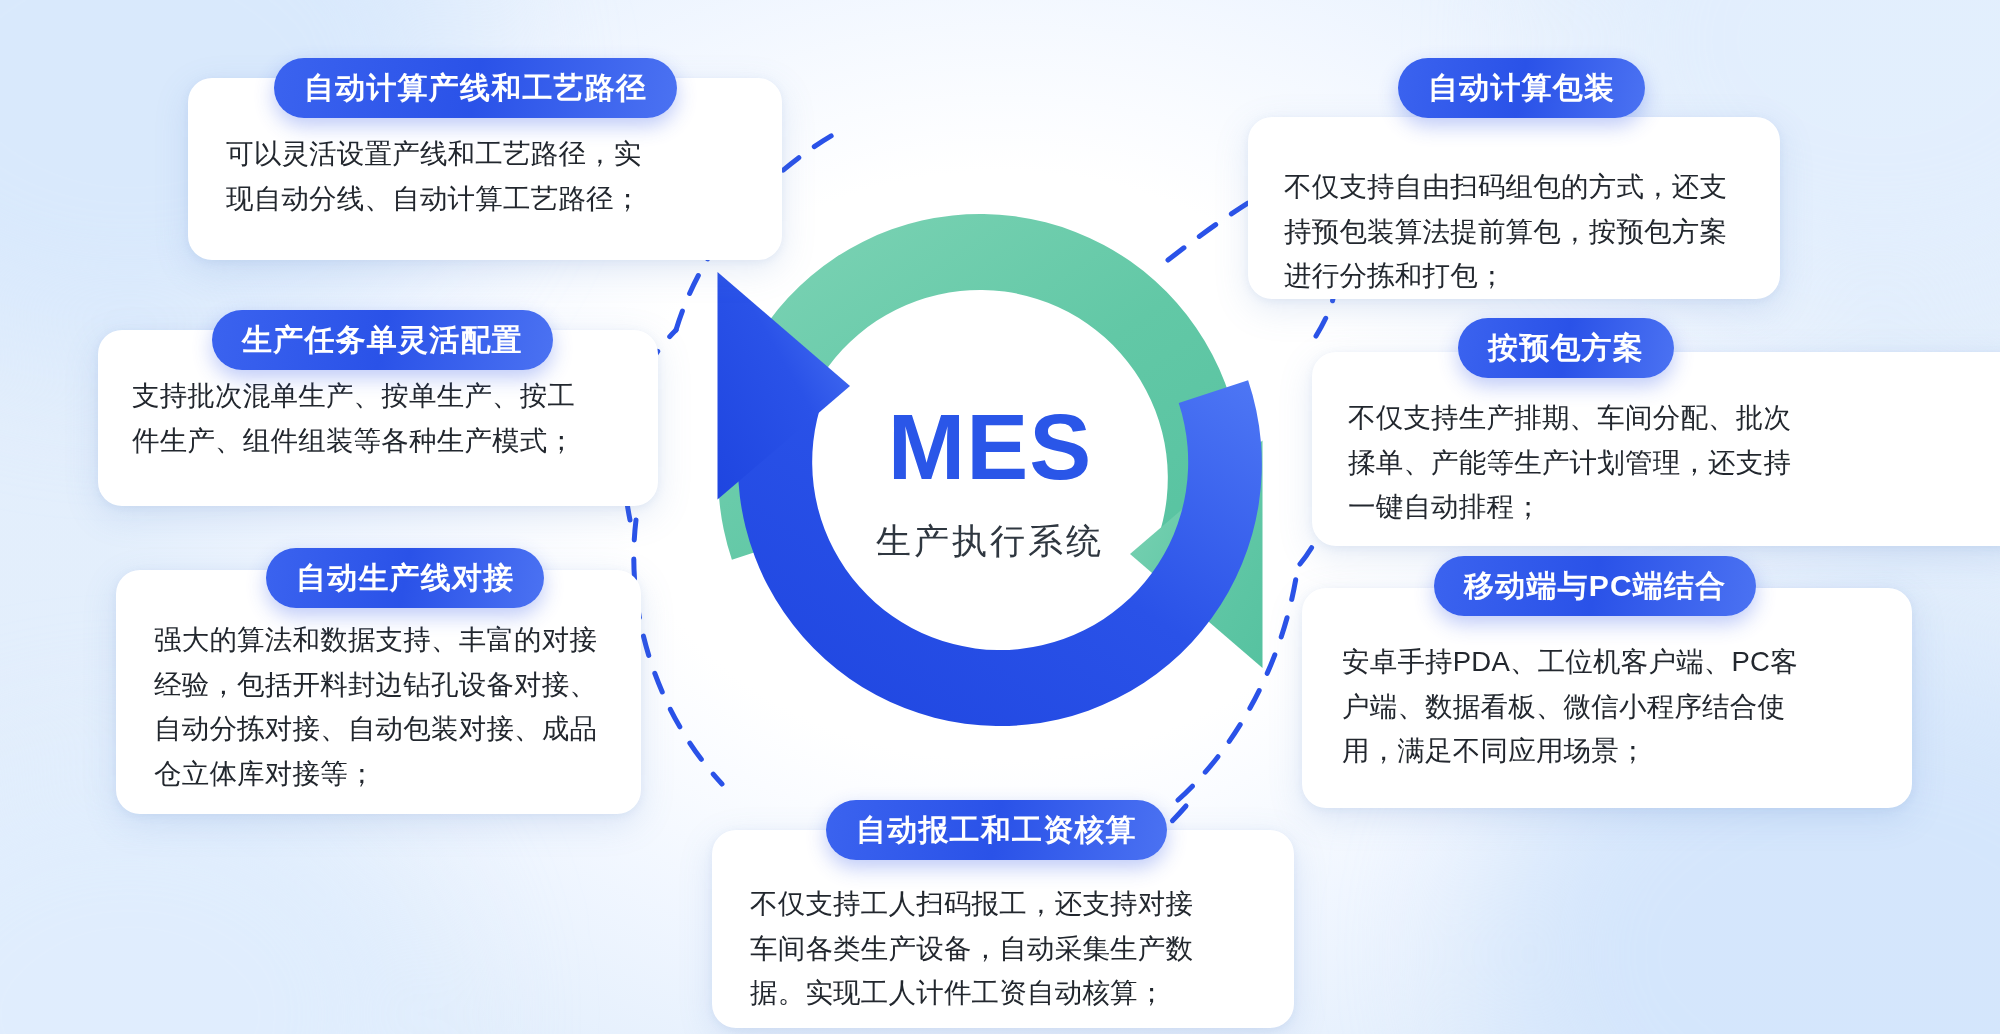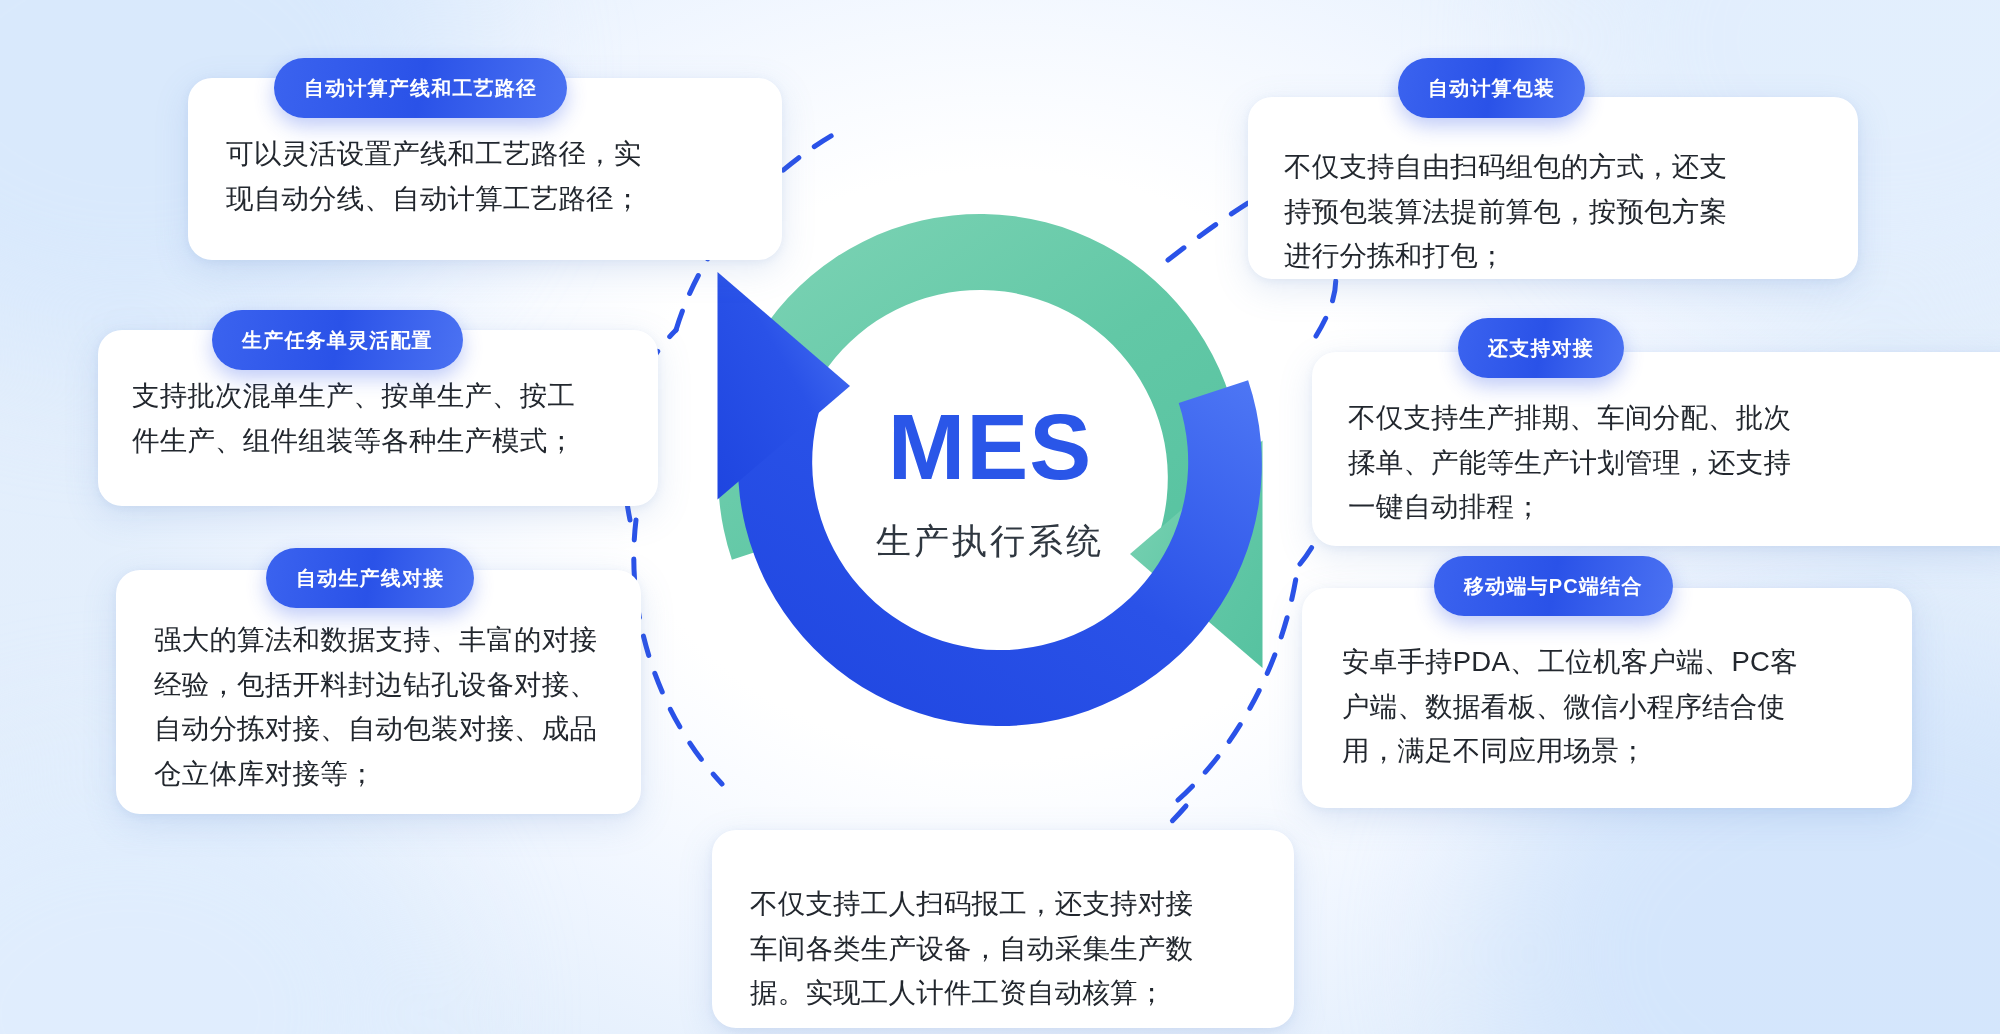--- a/index.html
+++ b/index.html
@@ -94,42 +94,42 @@
     white-space: pre-line;
     letter-spacing: 0.2px;
   }
   .pill {
     position: absolute;
     display: inline-flex;
     align-items: center;
     justify-content: center;
     background: linear-gradient(100deg, #3b63ef 0%, #2a52e8 50%, #4b72f2 100%);
     color: #ffffff;
-    font-size: 20px;
+    font-size: 30px;
     font-weight: 700;
     letter-spacing: 1.2px;
     border-radius: 999px;
     padding: 0 30px;
     height: 60px;
     box-shadow: 0 8px 20px rgba(42,82,232,0.30);
     white-space: nowrap;
     z-index: 3;
   }
 
   
   #card-1 { left: 188px;  top: 78px;  width: 594px;  height: 182px; padding: 54px 34px 0 38px; }
   #pill-1 { left: 274px;  top: 58px; }
 
   #card-2 { left: 98px;   top: 330px; width: 560px;  height: 176px; padding: 44px 30px 0 34px; }
   #pill-2 { left: 212px;  top: 310px; }
 
   #card-3 { left: 116px;  top: 570px; width: 525px;  height: 244px; padding: 48px 28px 0 38px; }
   #pill-3 { left: 266px;  top: 548px; }
 
-  #card-4 { left: 1248px; top: 97px; width: 610px;  height: 182px; padding: 48px 30px 0 36px; }
+  #card-4 { left: 1248px; top: 117px; width: 532px;  height: 182px; padding: 48px 30px 0 36px; }
   #pill-4 { left: 1398px; top: 58px; }
 
   #card-5 { left: 1312px; top: 352px; width: 716px;  height: 194px; padding: 44px 38px 0 36px; }
   #pill-5 { left: 1458px; top: 318px; }
 
   #card-6 { left: 1302px; top: 588px; width: 610px;  height: 220px; padding: 52px 30px 0 40px; }
   #pill-6 { left: 1434px; top: 556px; text-align: center; }
 
   #card-7 { left: 712px;  top: 830px; width: 582px;  height: 198px; padding: 52px 30px 0 38px; }
   #pill-7 { left: 826px;  top: 800px; }
@@ -223,28 +223,29 @@
 持预包装算法提前算包，按预包方案
 进行分拣和打包；</div>
   </div>
   <div class="pill" id="pill-4">自动计算包装</div>
 
   <div class="card" id="card-5">
     <div class="card-body">不仅支持生产排期、车间分配、批次
 揉单、产能等生产计划管理，还支持
 一键自动排程；</div>
   </div>
-  <div class="pill" id="pill-5">还支持对接</div>
+  <div class="pill" id="pill-5">按预包方案</div>
 
   <div class="card" id="card-6">
     <div class="card-body">安卓手持PDA、工位机客户端、PC客
 户端、数据看板、微信小程序结合使
 用，满足不同应用场景；</div>
   </div>
   <div class="pill" id="pill-6">移动端与PC端结合</div>
 
   <div class="card" id="card-7">
     <div class="card-body">不仅支持工人扫码报工，还支持对接
 车间各类生产设备，自动采集生产数
 据。实现工人计件工资自动核算；</div>
   </div>
+  <div class="pill" id="pill-7">自动报工和工资核算</div>
 
 </div>
 
 </body></html>

